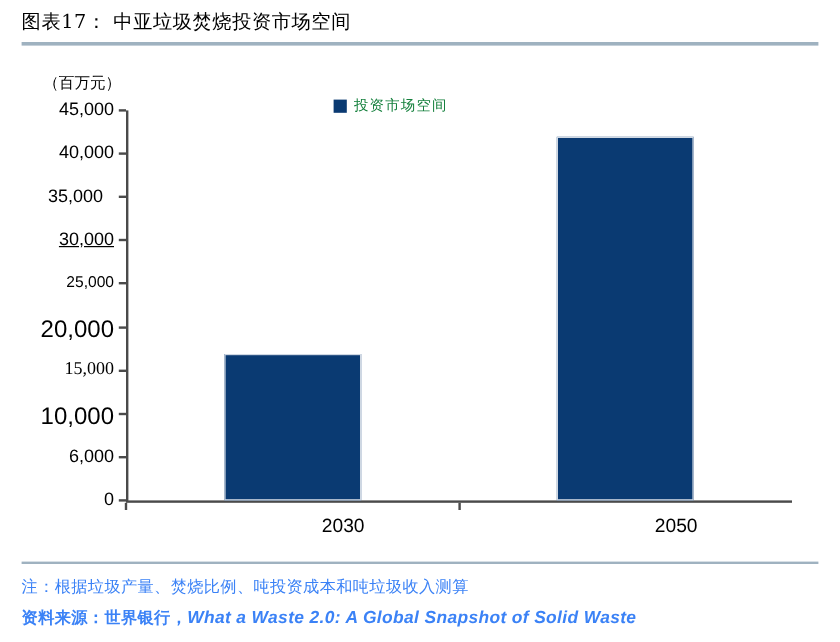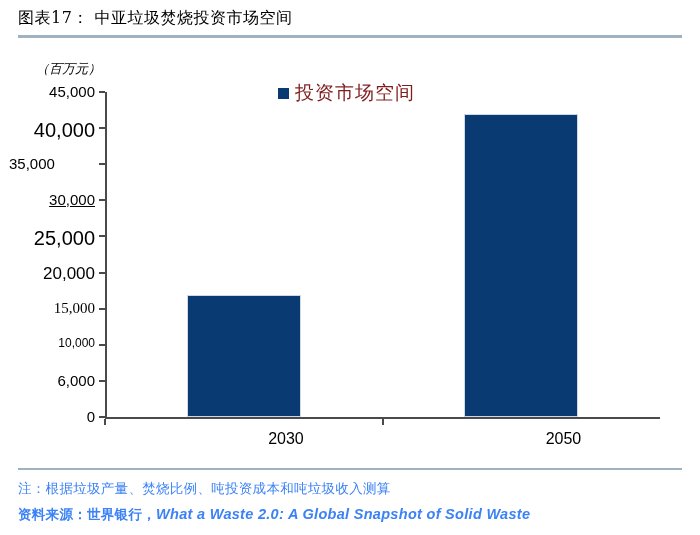--- a/index.html
+++ b/index.html
@@ -44,43 +44,42 @@
     width: 700px;
     height: 418px;
   }
   .axis-unit {
     position: absolute;
     left: 36px;
     top: 18px;
     font-size: 13px;
     font-family: "DejaVu Serif", "Liberation Serif", serif;
     white-space: nowrap;
-    font-style: italic;
   }
 
   
   .legend {
     position: absolute;
     left: 278px;
     top: 38px;
     display: flex;
     align-items: center;
     gap: 6px;
     white-space: nowrap;
   }
   .legend-swatch {
     width: 11px;
     height: 11px;
     background: #0A3A72;
     display: inline-block;
   }
   .legend-label {
-    font-size: 19px;
-    font-family: "DejaVu Serif", "Liberation Serif", serif;
-    color: #7f1d1d;
+    font-size: 12px;
+    font-family: "DejaVu Serif", "Liberation Serif", serif;
+    color: #15803d;
     letter-spacing: 1px;
   }
   .y-axis-line {
     position: absolute;
     left: 105px;
     top: 50px;
     width: 2px;
     height: 326px;
     background: #4a4a4a;
   }
@@ -163,33 +162,33 @@
     <span class="legend-label">投资市场空间</span>
   </div>
 
   <div class="y-axis-line"></div>
   <div class="x-axis-line"></div>
 
   <div id="y-ticks">
       <div class="tick" style="position: absolute; left: 99px; top: 49px;"></div>
       <div style="position: absolute; left: 11px; top: 42px; width: 84px; text-align: right; font-size: 15px; line-height: 1;">45,000</div>
       <div class="tick" style="position: absolute; left: 99px; top: 85.1111px;"></div>
-      <div style="position: absolute; left: 11px; top: 78.1111px; width: 84px; text-align: right; font-size: 20px; line-height: 1;">40,000</div>
+      <div style="position: absolute; left: 11px; top: 78.1111px; width: 84px; text-align: right; font-size: 15px; line-height: 1;">40,000</div>
       <div class="tick" style="position: absolute; left: 99px; top: 121.222px;"></div>
-      <div style="position: absolute; left: 9px; top: 114.222px; width: 84px; text-align: left; font-size: 15px; line-height: 1;">35,000</div>
+      <div style="position: absolute; left: 21px; top: 114.222px; width: 84px; text-align: center; font-size: 15px; line-height: 1;">35,000</div>
       <div class="tick" style="position: absolute; left: 99px; top: 157.333px;"></div>
       <div style="position: absolute; left: 11px; top: 150.333px; width: 84px; text-align: right; font-size: 15px; line-height: 1; text-decoration: underline;">30,000</div>
       <div class="tick" style="position: absolute; left: 99px; top: 193.444px;"></div>
-      <div style="position: absolute; left: 11px; top: 186.444px; width: 84px; text-align: right; font-size: 20px; line-height: 1;">25,000</div>
+      <div style="position: absolute; left: 11px; top: 186.444px; width: 84px; text-align: right; font-size: 13px; line-height: 1;">25,000</div>
       <div class="tick" style="position: absolute; left: 99px; top: 229.556px;"></div>
-      <div style="position: absolute; left: 11px; top: 222.556px; width: 84px; text-align: right; font-size: 17px; line-height: 1;">20,000</div>
+      <div style="position: absolute; left: 11px; top: 222.556px; width: 84px; text-align: right; font-size: 20px; line-height: 1;">20,000</div>
       <div class="tick" style="position: absolute; left: 99px; top: 265.667px;"></div>
       <div style="position: absolute; left: 11px; top: 258.667px; width: 84px; text-align: right; font-size: 15px; line-height: 1; font-family: Liberation Serif, serif;">15,000</div>
       <div class="tick" style="position: absolute; left: 99px; top: 301.778px;"></div>
-      <div style="position: absolute; left: 11px; top: 294.778px; width: 84px; text-align: right; font-size: 12px; line-height: 1;">10,000</div>
+      <div style="position: absolute; left: 11px; top: 294.778px; width: 84px; text-align: right; font-size: 20px; line-height: 1;">10,000</div>
       <div class="tick" style="position: absolute; left: 99px; top: 337.889px;"></div>
       <div style="position: absolute; left: 11px; top: 330.889px; width: 84px; text-align: right; font-size: 15px; line-height: 1;">6,000</div>
       <div class="tick" style="position: absolute; left: 99px; top: 374px;"></div>
       <div style="position: absolute; left: 11px; top: 367px; width: 84px; text-align: right; font-size: 15px; line-height: 1;">0</div>
     </div>
   <div id="bars">
       <div class="bar" title="2030: 16900" style="left: 186.75px; top: 252.944px; width: 114px; height: 122.056px; background: rgb(10, 58, 114);"></div>
       <div class="bar" title="2050: 41900" style="left: 464.25px; top: 72.3889px; width: 114px; height: 302.611px; background: rgb(10, 58, 114);"></div>
     </div>
   <div id="x-labels">

